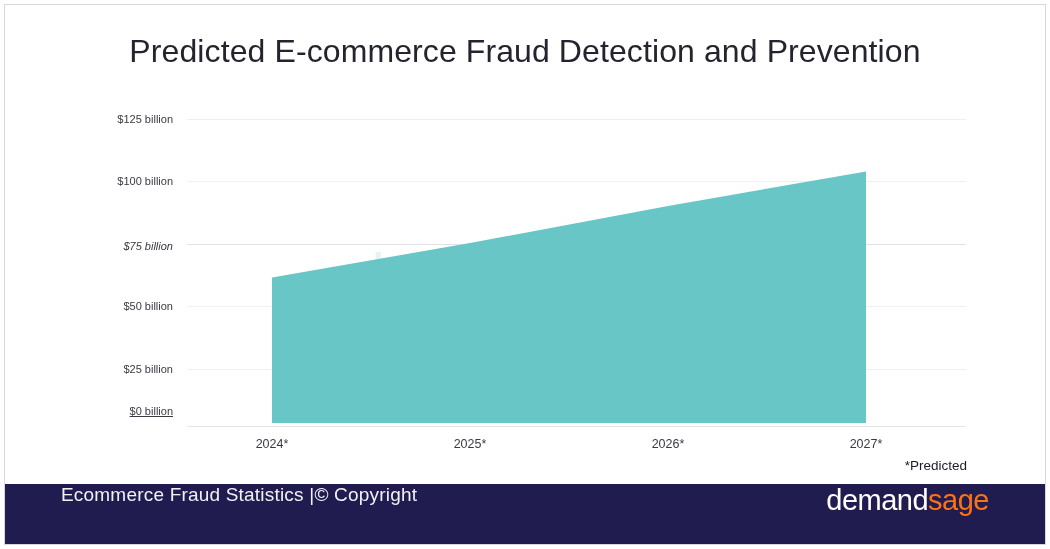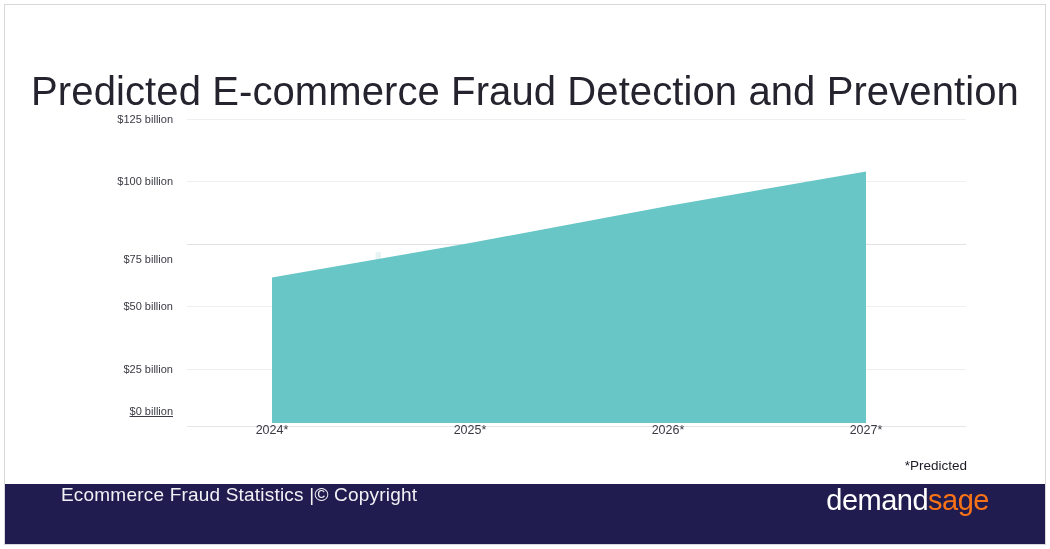--- a/index.html
+++ b/index.html
@@ -25,26 +25,25 @@
     overflow: hidden;
   }
 
   
   #chart-title {
     position: absolute;
     left: 0;
     top: 28px;
     width: 100%;
     text-align: center;
-    font-size: 40px;
+    font-size: 32px;
     font-weight: 400;
     color: #24232e;
     letter-spacing: 0.1px;
     white-space: nowrap;
-    margin-top: 36px;
   }
 
   
   #plot-area {
     position: absolute;
     left: 182px;   
     top: 110px;
     width: 779px;  
     height: 312px; 
   }
@@ -107,21 +106,21 @@
     top: 0;
     width: 1042px;
     height: 541px;
     pointer-events: none;
   }
 
   
   #x-labels {
     position: absolute;
     left: 0;
-    top: 418px;
+    top: 432px;
     width: 100%;
     height: 18px;
   }
   #x-labels .xlab {
     position: absolute;
     transform: translateX(-50%);
     font-size: 12.5px;
     color: #3a3a44;
     white-space: nowrap;
   }
@@ -167,21 +166,21 @@
 </head>
 <body>
 
 <div id="card">
 
   <div id="chart-title">Predicted E-commerce Fraud Detection and Prevention</div>
 
   <div id="y-labels">
     <div class="ylab" style="top:3.9px;">$125 billion</div>
     <div class="ylab" style="top:66.3px;">$100 billion</div>
-    <div class="ylab" style="top:144px;">$75 billion</div>
+    <div class="ylab" style="top:131px;font-style:italic;">$75 billion</div>
     <div class="ylab" style="top:191.1px;">$50 billion</div>
     <div class="ylab" style="top:253.5px;">$25 billion</div>
     <div class="ylab" style="top:296px;text-decoration:underline;">$0 billion</div>
   </div>
 
   <div id="plot-area">
     <div class="gridline" style="top:3.9px;"></div>
     <div class="gridline" style="top:66.3px;"></div>
     <div class="gridline strong" style="top:128.7px;"></div>
     <div class="gridline" style="top:191.1px;"></div>

